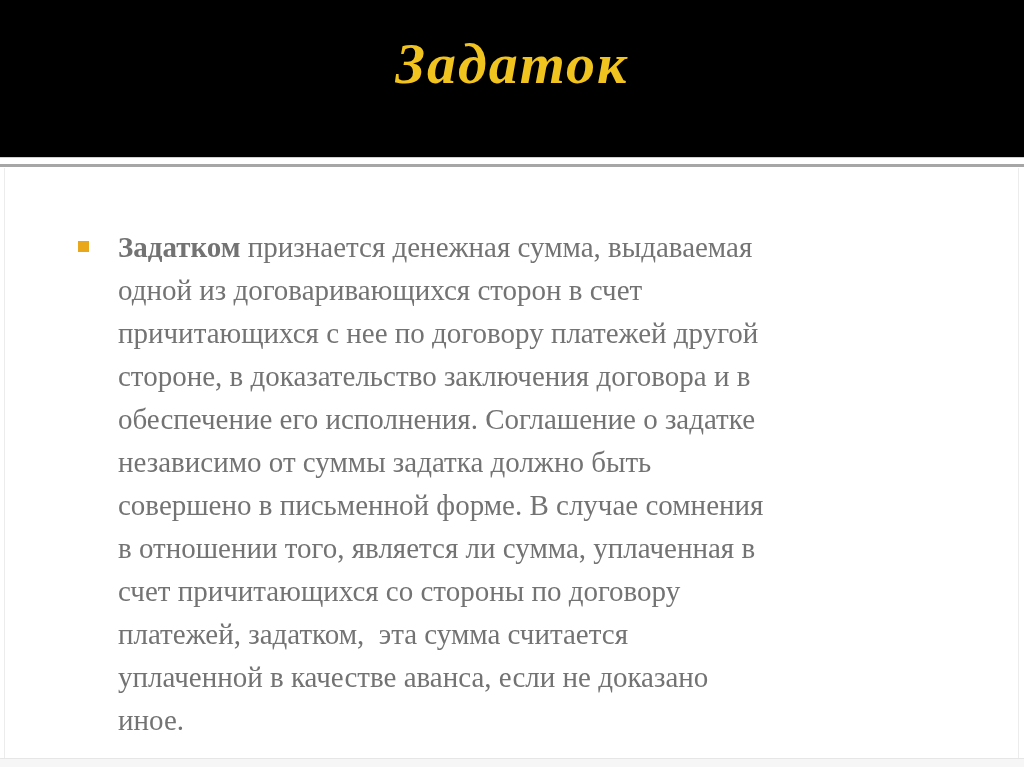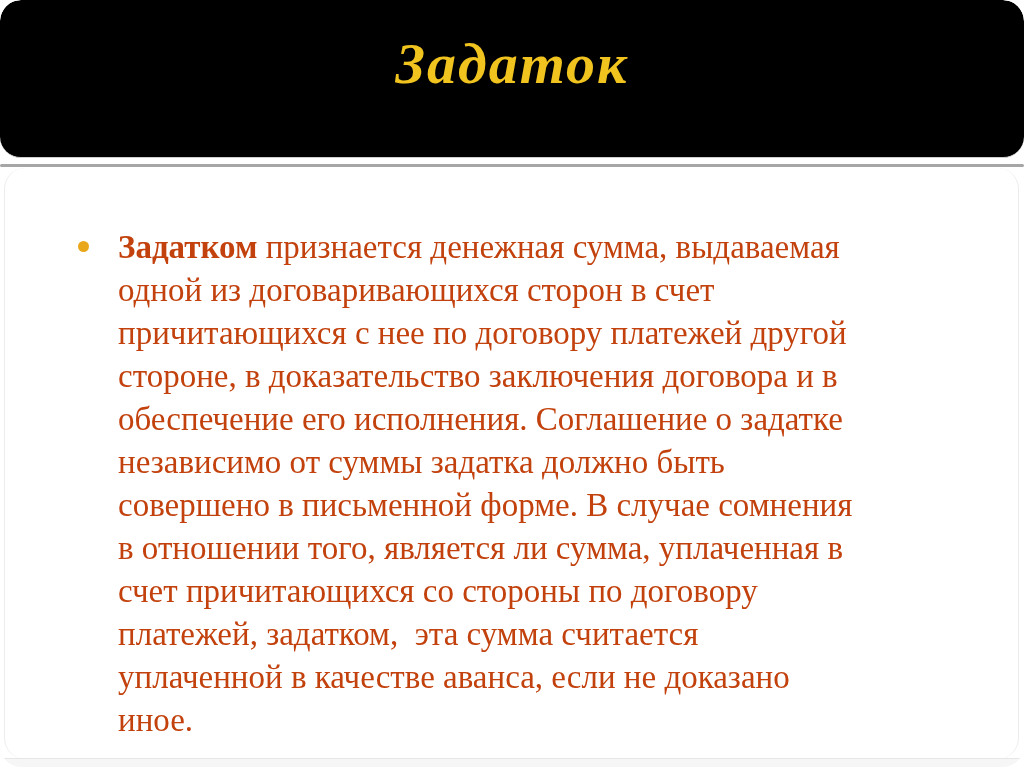--- a/index.html
+++ b/index.html
@@ -1,15 +1,15 @@
 <!DOCTYPE html>
 <html><head>
 <meta charset="utf-8">
 <style>
-  * { margin: 0; padding: 0; box-sizing: border-box; border-radius: 21px; }
+  * { margin: 0; padding: 0; box-sizing: border-box; }
   html, body { width: 1024px; height: 767px; background: #fff; }
   .slide {
     position: relative;
     width: 1024px;
     height: 767px;
     background: #ffffff;
     overflow: hidden;
     font-family: "Liberation Serif", "DejaVu Serif", serif;
   }
   
@@ -60,23 +60,23 @@
   .bullet-square {
     position: absolute;
     left: 78px; top: 241px;
     width: 11px;
     height: 11px;
   }
   .bullet-text {
     position: absolute;
     left: 118px; top: 226px;
     white-space: pre;
-    font-size: 33px;
+    font-size: 29px;
     line-height: 43px;
-    color: #c2410c;
+    color: #737373;
   }
   .bullet-text b { font-weight: bold; }
 </style>
 </head>
 <body>
 
 <div class="slide">
 
   <div class="header">
     <div class="title" style="color: rgb(240, 195, 31);">Задаток</div>

